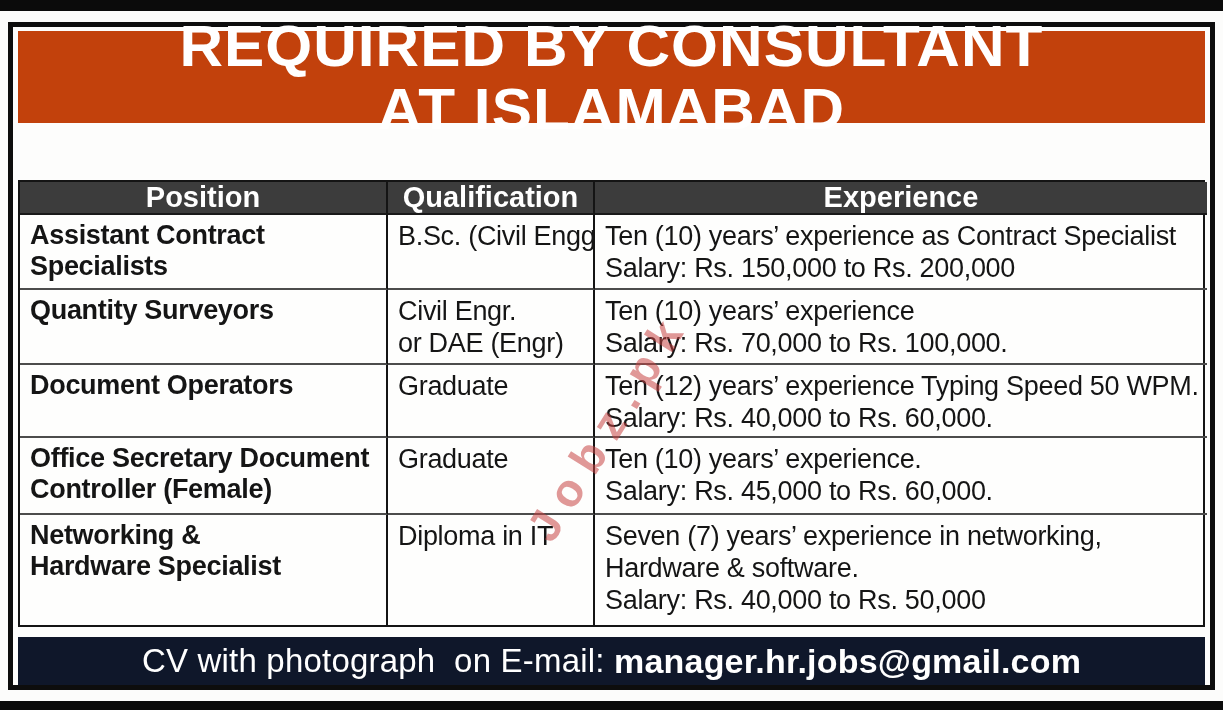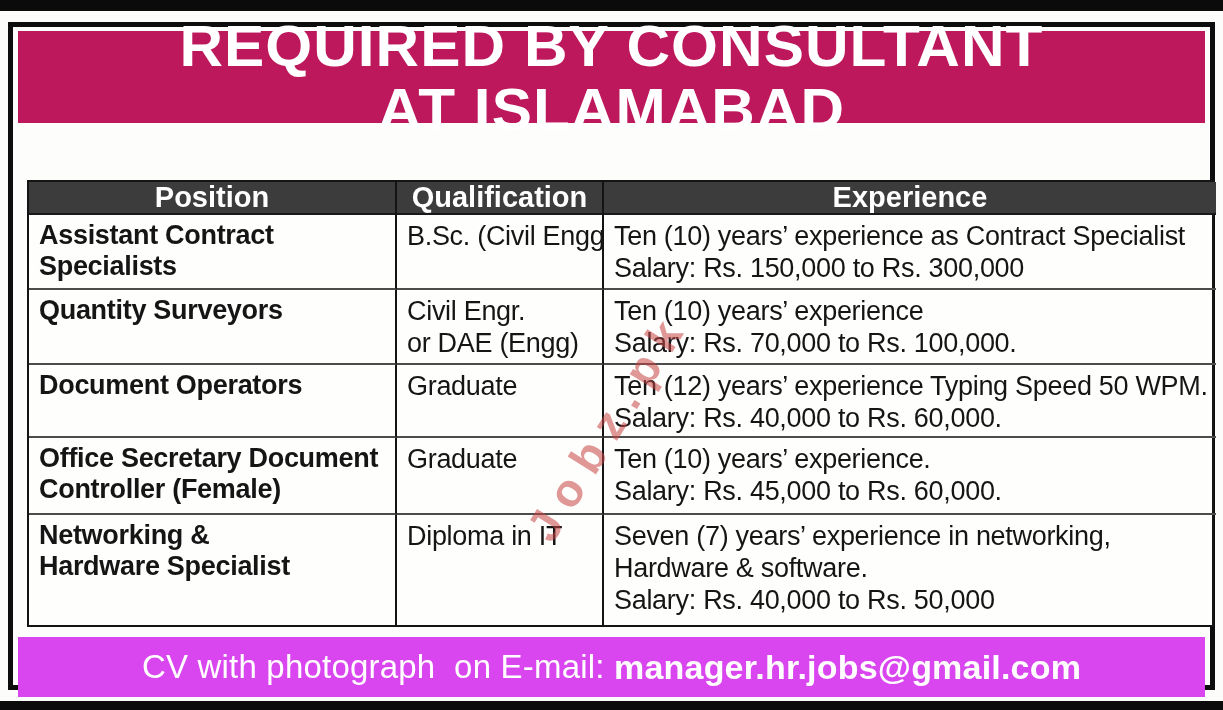--- a/index.html
+++ b/index.html
@@ -33,39 +33,39 @@
     left: 8px; top: 22px;
     width: 1207px; height: 668px;
     border: 5px solid #0d0d0d;
     box-sizing: border-box;
     background: #fdfdfc;
   }
   .banner {
     position: absolute;
     left: 5px; top: 4px;
     width: 1187px; height: 92px;
-    background: #be185d;
+    background: #c2410c;
     display: flex;
     flex-direction: column;
     align-items: center;
     justify-content: center;
     text-align: center;
   }
   .banner .t-line {
     color: #ffffff;
     font-weight: 700;
     font-size: 58px;
     line-height: 63px;
     letter-spacing: 1px;
     transform: scaleX(1.04);
     white-space: nowrap;
   }
   .jobtable {
     position: absolute;
-    left: 14px; top: 153px;
+    left: 5px; top: 153px;
     width: 1187px;
     display: grid;
     grid-template-columns: 368px 207px 612px;
     grid-template-rows: 33px 75px 75px 73px 77px 110px;
     border: 2px solid #141414;
     box-sizing: border-box;
     background: #fefefd;
   }
   .cell {
     box-sizing: border-box;
@@ -98,22 +98,22 @@
   .body-line {
     font-weight: 400;
     font-size: 27px;
     line-height: 32px;
     letter-spacing: -0.3px;
     white-space: nowrap;
   }
   .footer-bar {
     position: absolute;
     left: 5px; top: 610px;
-    width: 1187px; height: 60px;
-    background: #d946ef;
+    width: 1187px; height: 48px;
+    background: #0f172a;
     display: flex;
     align-items: center;
     justify-content: center;
     white-space: pre;
   }
   .footer-label {
     color: #ffffff;
     font-weight: 400;
     font-size: 33px;
     letter-spacing: 0.2px;
@@ -157,29 +157,29 @@
 
       <div class="cell c1">
         <div class="pos-line">Assistant Contract</div>
         <div class="pos-line">Specialists</div>
       </div>
       <div class="cell c2">
         <div class="body-line">B.Sc. (Civil Engg)</div>
       </div>
       <div class="cell">
         <div class="body-line">Ten (10) years’ experience as Contract Specialist</div>
-        <div class="body-line">Salary: Rs. 150,000 to Rs. 300,000</div>
+        <div class="body-line">Salary: Rs. 150,000 to Rs. 200,000</div>
       </div>
 
       <div class="cell c1">
         <div class="pos-line">Quantity Surveyors</div>
       </div>
       <div class="cell c2">
         <div class="body-line">Civil Engr.</div>
-        <div class="body-line">or DAE (Engg)</div>
+        <div class="body-line">or DAE (Engr)</div>
       </div>
       <div class="cell">
         <div class="body-line">Ten (10) years’ experience</div>
         <div class="body-line">Salary: Rs. 70,000 to Rs. 100,000.</div>
       </div>
 
       <div class="cell c1">
         <div class="pos-line">Document Operators</div>
       </div>
       <div class="cell c2">

